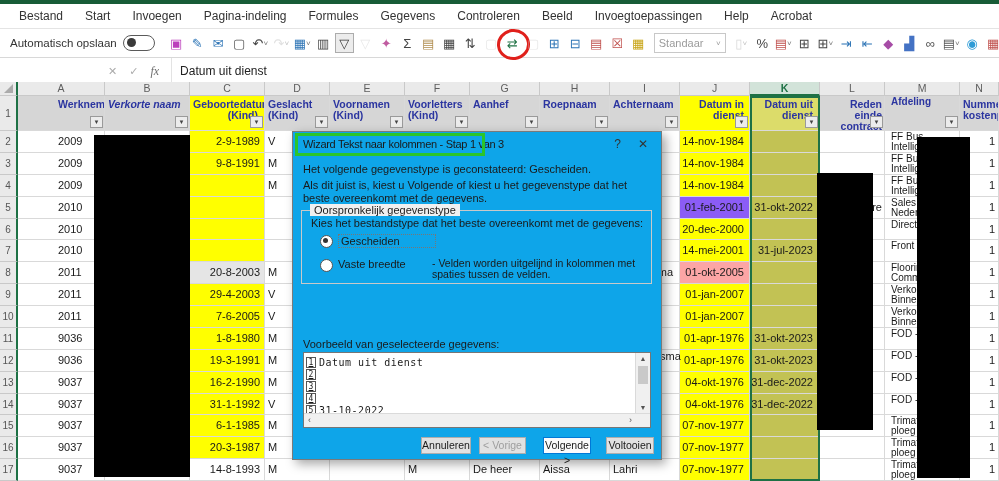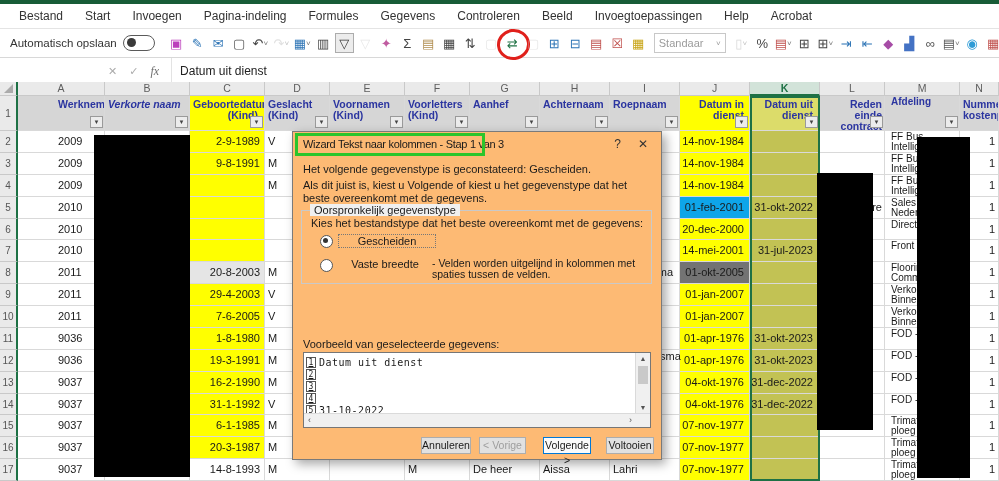--- a/index.html
+++ b/index.html
@@ -46,34 +46,34 @@
   .c-D,.c-E,.c-F,.c-G,.c-H,.c-I{padding-left:3px;}
   .c-J{text-align:right;padding-right:5px;}
   .c-K{text-align:right;padding-right:6px;}
   .c-L{text-align:right;padding-right:2px;}
   .c-M{font-size:10px;line-height:10px;padding:1px 0 0 6px;}
   .c-N{text-align:right;padding-right:3px;}
   .ksel{position:absolute;left:750px;top:14px;width:70px;height:385px;border:2px solid #1E7145;box-sizing:border-box;pointer-events:none;z-index:4;}
   .redact{position:absolute;background:#000;z-index:5;}
   .frag{position:absolute;font-size:11px;color:#1A1A1A;z-index:2;}
   
-  .dialog{position:absolute;left:292px;top:131px;width:368px;height:327px;background:#fdba74;border:1px solid #7A7A7A;box-shadow:4px 4px 10px rgba(0,0,0,.35);z-index:10;font-size:11px;color:#1A1A1A;}
+  .dialog{position:absolute;left:292px;top:131px;width:368px;height:327px;background:#0ea5e9;border:1px solid #7A7A7A;box-shadow:4px 4px 10px rgba(0,0,0,.35);z-index:10;font-size:11px;color:#1A1A1A;}
   .dtitlebar{position:relative;height:25px;}
   .dtitle{position:absolute;left:10px;top:6px;font-size:11px;letter-spacing:-0.3px;white-space:nowrap;}
   .greenbox{position:absolute;left:2px;top:1px;width:190px;height:23px;border:3px solid #2BC52B;box-sizing:border-box;z-index:12;pointer-events:none;}
   .dhelp{position:absolute;right:40px;top:5px;font-size:12px;color:#333;}
   .dclose{position:absolute;right:13px;top:5px;font-size:12px;color:#333;}
   .dp{position:absolute;left:10px;line-height:13px;}
   .groupbox{position:absolute;left:8px;top:78px;width:351px;height:74px;border:1px solid #C9C9C9;box-sizing:border-box;}
   .gblabel{position:absolute;left:8px;top:-7px;background:#F0F0F0;padding:0 4px;font-size:11px;}
   .chooselbl{position:absolute;left:9px;top:6px;font-size:11px;}
   .radiorow{position:absolute;left:18px;display:flex;align-items:flex-start;}
   .radio{width:11px;height:11px;border:1px solid #555;border-radius:50%;background:#fff;position:relative;flex:none;margin-top:1px;}
   .radio.on::after{content:"";position:absolute;left:2px;top:2px;width:5px;height:5px;border-radius:50%;background:#333;}
-  .rlabel{font-size:11px;margin-left:5px;white-space:nowrap;text-align:center;}
+  .rlabel{font-size:11px;margin-left:5px;white-space:nowrap;}
   .rlabel.focus{border:1px dotted #777;padding:0 2px;}
   .rdesc{font-size:10.5px;line-height:11px;white-space:normal;width:218px;}
   .prevlbl{position:absolute;left:10px;top:206px;font-size:11px;}
   .prevbox{position:absolute;left:10px;top:220px;width:348px;height:76px;border:1px solid #767676;background:#fff;box-sizing:border-box;}
   .prow{position:absolute;left:2px;height:11px;display:flex;align-items:center;}
   .pnum{width:10px;height:11px;border:1px solid #555;box-sizing:border-box;font-family:"DejaVu Sans Mono",monospace;font-size:8px;text-align:center;text-decoration:underline;line-height:9px;flex:none;}
   .ptext{font-family:"DejaVu Sans Mono",monospace;font-size:10px;letter-spacing:.5px;padding-left:3px;white-space:nowrap;}
   .vscroll{position:absolute;right:0;top:0;width:14px;height:61px;background:#F0F0F0;border-left:1px solid #DADADA;}
   .vs-up,.vs-dn{position:absolute;left:0;width:14px;height:12px;font-size:7px;color:#555;text-align:center;line-height:12px;}
   .vs-up{top:0;} .vs-dn{bottom:0;}
@@ -267,22 +267,22 @@
         </div>
         <div class="grow">
           <div class="cell gut" style="width: 18px; height: 35px; line-height: 35px;">1</div>
           <div class="cell hdr c-A" style="width: 87px; height: 35px;"><span>Werknemernummer</span><div class="fbtn">▼</div></div>
           <div class="cell hdr c-B" style="width: 85px; height: 35px; font-style: italic;"><span>Verkorte naam</span><div class="fbtn">▼</div></div>
           <div class="cell hdr c-C" style="width: 75px; height: 35px; background: rgb(255, 255, 0);"><span>Geboortedatum (Kind)</span><div class="fbtn">▼</div></div>
           <div class="cell hdr c-D" style="width: 65px; height: 35px;"><span>Geslacht (Kind)</span><div class="fbtn">▼</div></div>
           <div class="cell hdr c-E" style="width: 75px; height: 35px;"><span>Voornamen (Kind)</span><div class="fbtn">▼</div></div>
           <div class="cell hdr c-F" style="width: 65px; height: 35px;"><span>Voorletters (Kind)</span><div class="fbtn">▼</div></div>
           <div class="cell hdr c-G" style="width: 70px; height: 35px;"><span>Aanhef</span><div class="fbtn">▼</div></div>
+          <div class="cell hdr c-H" style="width: 70px; height: 35px;"><span>Roepnaam</span><div class="fbtn">▼</div></div>
           <div class="cell hdr c-I" style="width: 70px; height: 35px;"><span>Achternaam</span><div class="fbtn">▼</div></div>
-          <div class="cell hdr c-H" style="width: 70px; height: 35px;"><span>Roepnaam</span><div class="fbtn">▼</div></div>
           <div class="cell hdr c-J" style="width: 70px; height: 35px; background: rgb(255, 255, 0);"><span>Datum in dienst</span><div class="fbtn">▼</div></div>
           <div class="cell hdr c-K" style="width: 70px; height: 35px; background: rgb(220, 220, 106);"><span>Datum uit dienst</span><div class="fbtn">▼</div></div>
           <div class="cell hdr c-L" style="width: 65px; height: 35px;"><span>Reden einde contract</span><div class="fbtn">▼</div></div>
           <div class="cell hdr c-M" style="width: 75px; height: 35px;"><span>Afdeling</span><div class="fbtn">▼</div></div>
           <div class="cell hdr c-N" style="width: 39px; height: 35px;"><span>Nummer kostenpla</span></div>
         </div>
         <div class="grow">
           <div class="cell gut" style="width: 18px; height: 21.875px; line-height: 21.875px;">2</div>
           <div class="cell dc c-A" style="width: 87px; height: 21.875px;">2009</div>
           <div class="cell dc c-B" style="width: 85px; height: 21.875px;"></div>
@@ -346,21 +346,21 @@
           <div class="cell gut" style="width: 18px; height: 21.875px; line-height: 21.875px;">5</div>
           <div class="cell dc c-A" style="width: 87px; height: 21.875px;">2010</div>
           <div class="cell dc c-B" style="width: 85px; height: 21.875px;"></div>
           <div class="cell dc c-C" style="width: 75px; height: 21.875px; background: rgb(255, 255, 0);"></div>
           <div class="cell dc c-D" style="width: 65px; height: 21.875px;"></div>
           <div class="cell dc c-E" style="width: 75px; height: 21.875px;"></div>
           <div class="cell dc c-F" style="width: 65px; height: 21.875px;"></div>
           <div class="cell dc c-G" style="width: 70px; height: 21.875px;"></div>
           <div class="cell dc c-H" style="width: 70px; height: 21.875px;"></div>
           <div class="cell dc c-I" style="width: 70px; height: 21.875px;"></div>
-          <div class="cell dc c-J" style="width: 70px; height: 21.875px; background: #0ea5e9;">01-feb-2001</div>
+          <div class="cell dc c-J" style="width: 70px; height: 21.875px; background: #8b5cf6;">01-feb-2001</div>
           <div class="cell dc c-K" style="width: 70px; height: 21.875px; background: rgb(194, 194, 84);">31-okt-2022</div>
           <div class="cell dc c-L" style="width: 65px; height: 21.875px;">vere</div>
           <div class="cell dc c-M" style="width: 75px; height: 21.875px; line-height: 10px; padding-top: 1px;">
             <div>Sales (</div>
             <div>Nederla</div>
           </div>
           <div class="cell dc c-N" style="width: 39px; height: 21.875px;">1</div>
         </div>
         <div class="grow">
           <div class="cell gut" style="width: 18px; height: 21.875px; line-height: 21.875px;">6</div>
@@ -404,21 +404,21 @@
           <div class="cell gut" style="width: 18px; height: 21.875px; line-height: 21.875px;">8</div>
           <div class="cell dc c-A" style="width: 87px; height: 21.875px;">2011</div>
           <div class="cell dc c-B" style="width: 85px; height: 21.875px;"></div>
           <div class="cell dc c-C" style="width: 75px; height: 21.875px; background: #e5e5e5;">20-8-2003</div>
           <div class="cell dc c-D" style="width: 65px; height: 21.875px;">M</div>
           <div class="cell dc c-E" style="width: 75px; height: 21.875px;"></div>
           <div class="cell dc c-F" style="width: 65px; height: 21.875px;"></div>
           <div class="cell dc c-G" style="width: 70px; height: 21.875px;"></div>
           <div class="cell dc c-H" style="width: 70px; height: 21.875px;"></div>
           <div class="cell dc c-I" style="width: 70px; height: 21.875px; text-align: right; padding-right: 6px;">sma</div>
-          <div class="cell dc c-J" style="width: 70px; height: 21.875px; background: #737373;">01-okt-2005</div>
+          <div class="cell dc c-J" style="width: 70px; height: 21.875px; background: #fca5a5;">01-okt-2005</div>
           <div class="cell dc c-K" style="width: 70px; height: 21.875px; background: rgb(194, 194, 84);"></div>
           <div class="cell dc c-L" style="width: 65px; height: 21.875px;"></div>
           <div class="cell dc c-M" style="width: 75px; height: 21.875px; line-height: 10px; padding-top: 1px;">
             <div>Floorin</div>
             <div>Commu</div>
           </div>
           <div class="cell dc c-N" style="width: 39px; height: 21.875px;">1</div>
         </div>
         <div class="grow">
           <div class="cell gut" style="width: 18px; height: 21.875px; line-height: 21.875px;">9</div>

